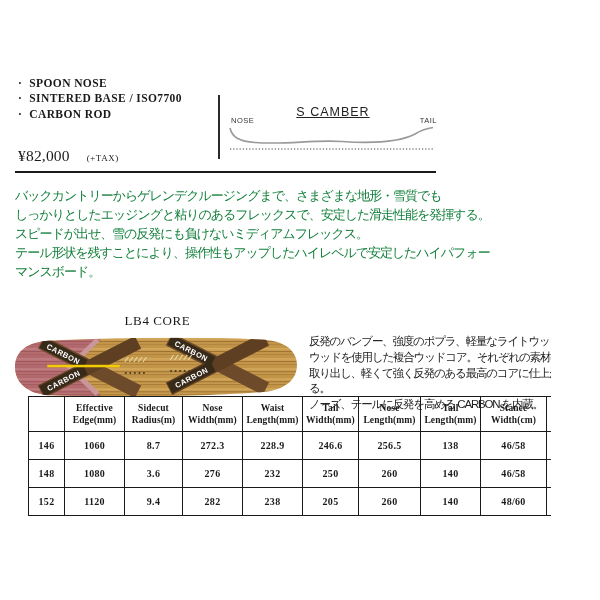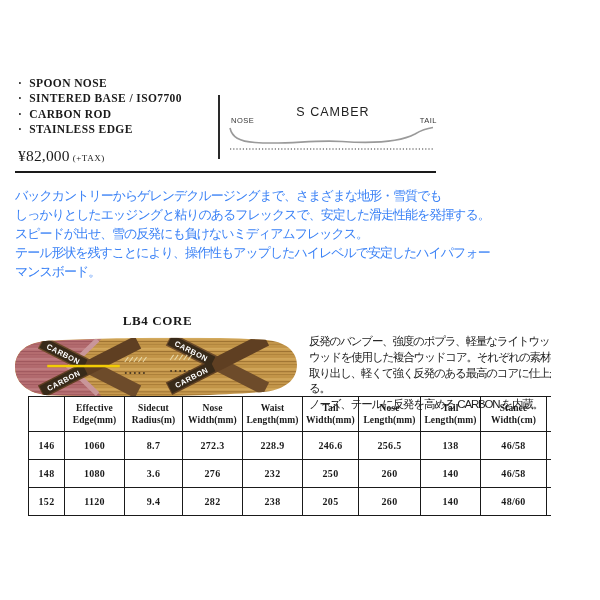--- a/index.html
+++ b/index.html
@@ -4,42 +4,42 @@
 <style>
   html,body{margin:0;padding:0;background:#fff;}
   .page{position:relative;width:507px;height:600px;background:#ffffff;overflow:hidden;
         font-family:"Liberation Serif","DejaVu Serif",serif;color:#1a1a1a;padding-left:44px;}
 
   
   .features{position:absolute;left:18px;top:76px;list-style:none;margin:0;padding:0;}
   .features li{font-weight:bold;font-size:11.5px;line-height:15.4px;letter-spacing:.4px;white-space:nowrap;}
   .features li::before{content:"\00B7";font-weight:bold;margin-right:7px;}
   .price-line{position:absolute;left:18px;top:147px;font-size:15.5px;letter-spacing:.2px;}
-  .price-line .tax{font-size:9px;letter-spacing:.5px;margin-left:3px;}
+  .price-line .tax{font-size:9px;letter-spacing:.5px;margin-left:17px;}
 
   
   .v-divider{position:absolute;left:218px;top:95px;width:1.5px;height:64px;background:#2a2a2a;}
   .camber{position:absolute;left:227px;top:104px;width:212px;height:56px;
           font-family:"Liberation Sans","DejaVu Sans",sans-serif;}
   .camber .nose{position:absolute;left:4px;top:12px;font-size:7.5px;color:#333;letter-spacing:.5px;}
   .camber .tail{position:absolute;right:2px;top:12px;font-size:7.5px;color:#333;letter-spacing:.5px;}
-  .camber .title{position:absolute;left:0;right:0;top:1px;text-align:center;font-size:12.5px;color:#222;letter-spacing:1px;}
+  .camber .title{position:absolute;left:0;right:0;top:1px;text-align:center;font-size:12.5px;color:#222;letter-spacing:1px;text-decoration:underline;}
   .camber svg{position:absolute;left:0;top:21px;}
 
   .h-rule{position:absolute;left:15px;top:171px;width:421px;height:2px;background:#1a1a1a;}
 
   
   .para1{position:absolute;left:15px;top:186px;width:510px;font-family:"Liberation Sans","DejaVu Sans",sans-serif;
-         font-size:13px;line-height:19px;letter-spacing:-1.05px;white-space:pre-line;color:#3b82f6;}
+         font-size:13px;line-height:19px;letter-spacing:-1.05px;white-space:pre-line;color:#15803d;}
   .para2{position:absolute;left:309px;top:334px;width:300px;font-family:"Liberation Sans","DejaVu Sans",sans-serif;
          font-size:11.5px;line-height:15.8px;letter-spacing:-1.2px;white-space:pre-line;color:#222;}
 
   
   .core-title{position:absolute;left:10px;top:313px;width:295px;text-align:center;
-              font-weight:bold;font-size:13px;letter-spacing:.6px;}
+              font-weight:normal;font-size:13px;letter-spacing:.6px;}
   .board-wrap{position:absolute;left:13px;top:332px;width:286px;height:72px;}
 
   
   .spec-table{position:absolute;left:28px;top:396px;border-collapse:collapse;table-layout:fixed;width:557px;}
   .spec-table col.c1{width:36px}.spec-table col.c2{width:60px}.spec-table col.c3{width:58px}
   .spec-table col.c4{width:60px}.spec-table col.c5{width:60px}.spec-table col.c6{width:56px}
   .spec-table col.c7{width:62px}.spec-table col.c8{width:60px}.spec-table col.c9{width:66px}
   .spec-table col.c10{width:39px}
   .spec-table th,.spec-table td{border:1.5px solid #1a1a1a;text-align:center;vertical-align:middle;
       font-weight:bold;padding:0;}
@@ -48,21 +48,20 @@
 </style>
 </head>
 <body>
 
 <div class="page">
 
   <ul class="features">
       <li>SPOON NOSE</li>
       <li>SINTERED BASE / ISO7700</li>
       <li>CARBON ROD</li>
-      <li>STAINLESS EDGE</li>
     </ul>
   <div class="price-line">
     <span>¥82,000</span><span class="tax">(+TAX)</span>
   </div>
 
   <div class="v-divider"></div>
 
   <div class="camber">
     <span class="title">S CAMBER</span>
     <span class="nose">NOSE</span>

